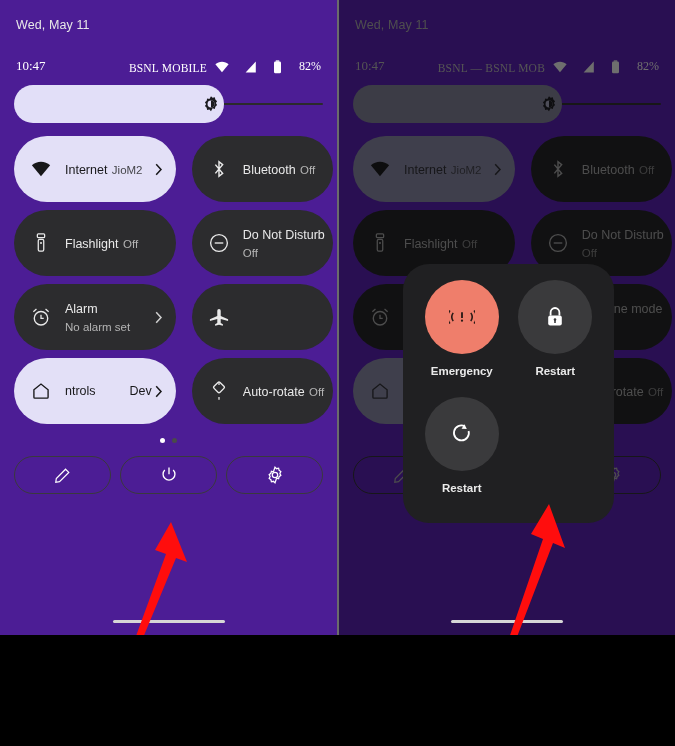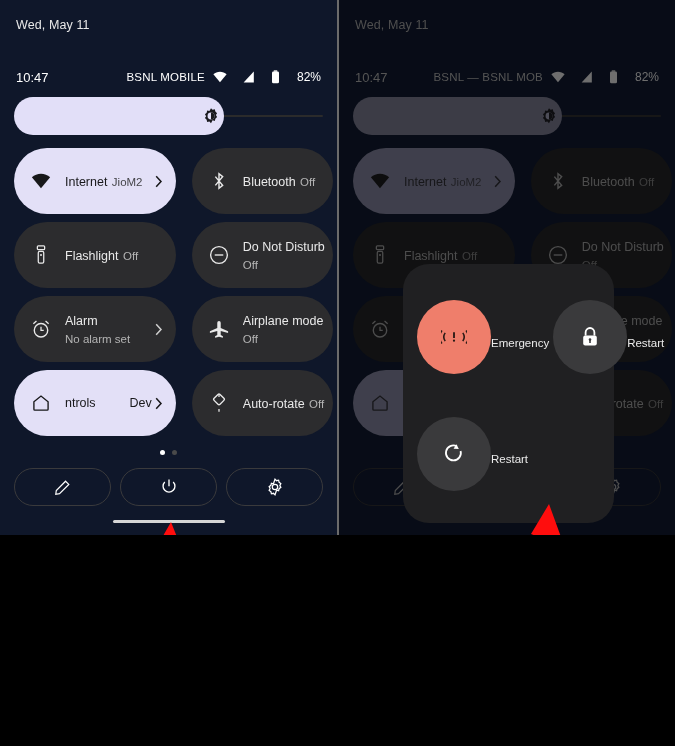--- a/index.html
+++ b/index.html
@@ -5,32 +5,32 @@
   * { margin:0; padding:0; box-sizing:border-box; }
   html,body { background:#000; }
   body {
     width:675px; height:746px;
     font-family:"Liberation Sans", sans-serif;
     overflow:hidden;
     position:relative;
   }
   .stage { position:relative; width:675px; height:746px; background:#000; display:flex; }
 
-  .phone { position:relative; width:337px; height:535px; background:#0f172a; overflow:hidden; }
+  .phone { position:relative; width:337px; height:635px; background:#4c1d95; overflow:hidden; }
   .phone.right { width:338px; border-left:2px solid #6b6b6b; }
 
   
   .panel { position:absolute; inset:0; padding:0 14px; }
 
   .datebar { padding:18px 2px 0 2px; }
   .date-text { font-size:12.5px; color:#e8e8e8; letter-spacing:.1px; }
 
   .statusbar {
-    display:flex; align-items:center;
-    margin-top:36px; padding:0 2px; height:18px;
+    display:flex; align-items:flex-end;
+    margin-top:24px; padding:0 2px; height:18px;font-family:Liberation Serif, serif;
   }
   .clock { font-size:13px; color:#ffffff; font-weight:400; }
   .carrier {
     flex:1; text-align:right; padding-right:8px;
     font-size:11.5px; color:#ffffff; white-space:nowrap; overflow:hidden;
     letter-spacing:.2px;
   }
   .sysicons { display:flex; align-items:center; gap:16px; }
   .sysicons svg { display:block; }
   .batt-pct { font-size:12px; color:#fff; margin-left:1px; }
@@ -103,21 +103,21 @@
 
   
   .power-dialog {
     position:absolute; left:64px; top:264px;
     width:211px; height:259px;
     background:#202022; border-radius:26px;
     padding:16px 14px 12px 14px;
     display:grid; grid-template-columns:1fr 1fr; grid-template-rows:1fr 1fr;
     gap:2px 4px; z-index:20;
   }
-  .pd-item { display:flex; flex-direction:row; align-items:center; justify-content:flex-start; }
+  .pd-item { display:flex; flex-direction:column; align-items:center; justify-content:flex-start;font-weight:bold; }
   .pd-circle {
     width:74px; height:74px; border-radius:50%;
     background:#3a3a3c; display:flex; align-items:center; justify-content:center;
   }
   .pd-circle.emergency { background:#ef7e6b; }
   .pd-label { margin-top:11px; font-size:11.5px; color:#eaeaea; white-space:nowrap; }
   .pd-circle svg { display:block; }
 
   
   .navbar { position:absolute; bottom:12px; left:0; right:0; display:flex; justify-content:center; }
@@ -251,24 +251,20 @@
               </svg>
           </span>
         </div>
 
         <div class="tile">
           <span class="t-icon">
             <svg width="20" height="20" viewBox="0 0 22 22">
                 <path fill="#e9e9e9" d="M21 13.4 12.9 10V4a1.9 1.9 0 1 0-3.8 0v6L1 13.4v2l8.1-2.2v4.3l-2.4 1.6v1.6L11 19.6l4.3 1.1v-1.6l-2.4-1.6v-4.3l8.1 2.2z"></path>
               </svg>
           </span>
-          <span class="t-text">
-            <span class="t-title">Airplane mode</span>
-            <span class="t-sub">Off</span>
-          </span>
         </div>
 
         <div class="tile active controls">
           <span class="t-icon">
             <svg width="20" height="20" viewBox="0 0 22 22">
                 <path fill="none" stroke="#18181a" stroke-width="1.5" d="M3.2 9.6 11 3.4l7.8 6.2v8.2a1 1 0 0 1-1 1H4.2a1 1 0 0 1-1-1z"></path>
               </svg>
           </span>
           <span class="t-text">
             <span class="m1">ntrols</span>

